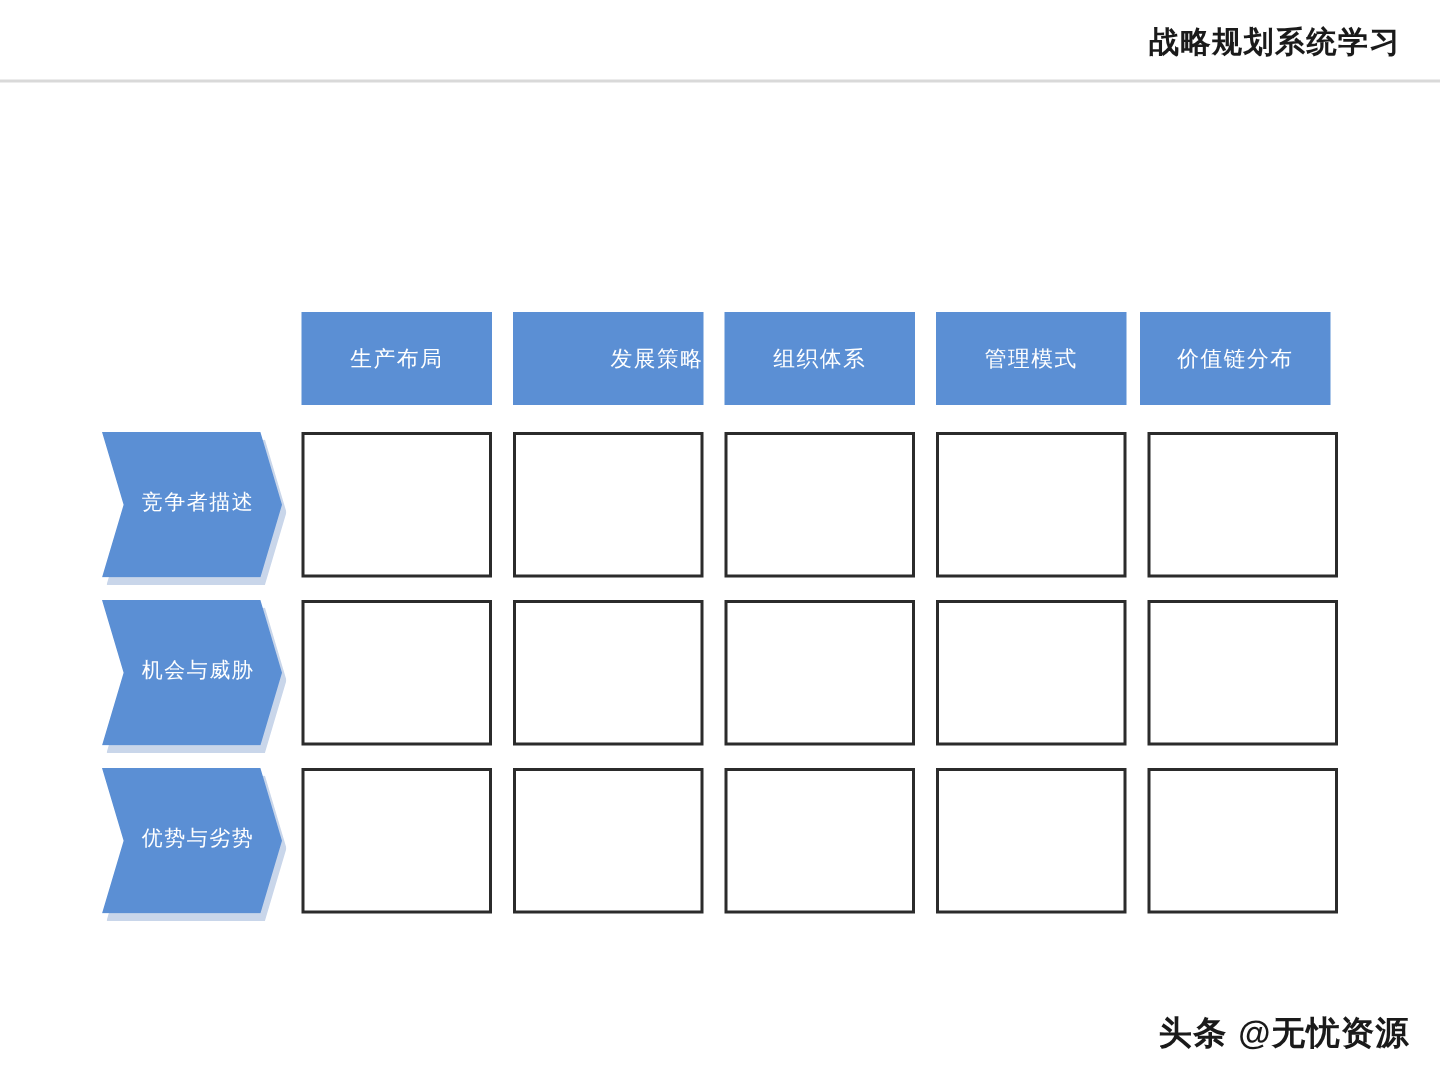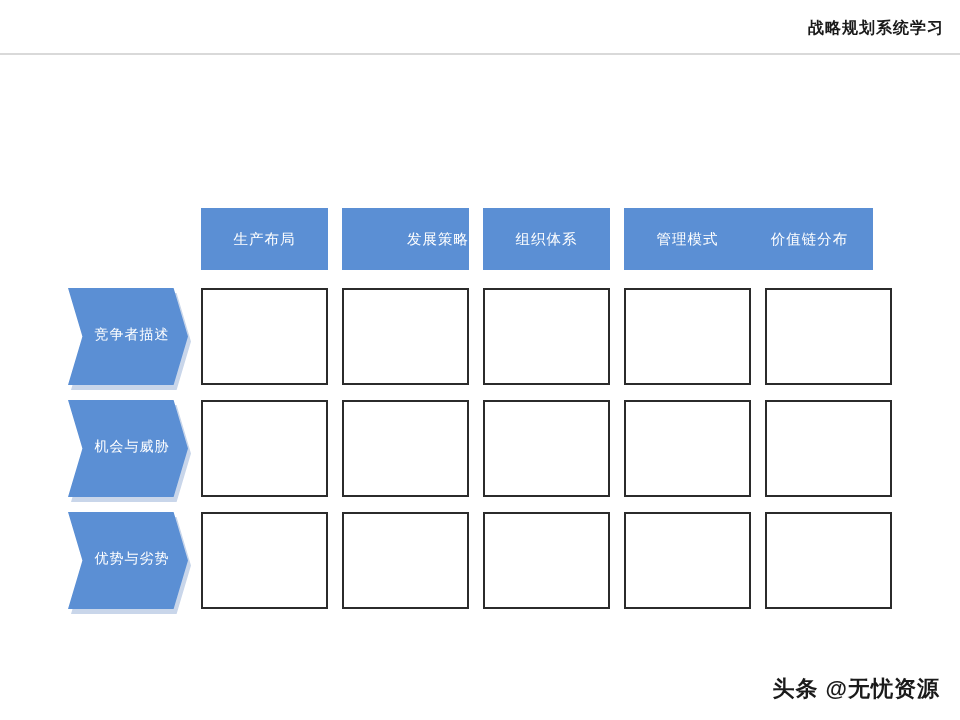--- a/index.html
+++ b/index.html
@@ -25,24 +25,24 @@
   .header {
     position: absolute;
     top: 0;
     left: 0;
     width: 960px;
     height: 54px;
     box-sizing: border-box;
   }
   .header-title {
     position: absolute;
-    right: 16px;
+    right: 26px;
     top: 28px;
     transform: translateY(-50%);
-    font-size: 16px;
+    font-size: 20px;
     font-weight: bold;
     color: #1a1a1a;
     letter-spacing: 1px;
     white-space: nowrap;
   }
   .header-rule {
     position: absolute;
     left: 0;
     top: 53px;
     width: 960px;
@@ -91,21 +91,21 @@
     display: flex;
     align-items: center;
     justify-content: center;
     letter-spacing: 1px;
     box-sizing: border-box;
   }
   .col-head.c0 { left: 0px; }
   .col-head.c1 { left: 141px; justify-content: flex-end; }
   .col-head.c2 { left: 282px; }
   .col-head.c3 { left: 423px; }
-  .col-head.c4 { left: 545px; }
+  .col-head.c4 { left: 559px; }
 
   
   .row-label {
     position: absolute;
     left: 0px;
     width: 120px;
     height: 94px;
     color: #ffffff;
     font-size: 14px;
     letter-spacing: 1px;

